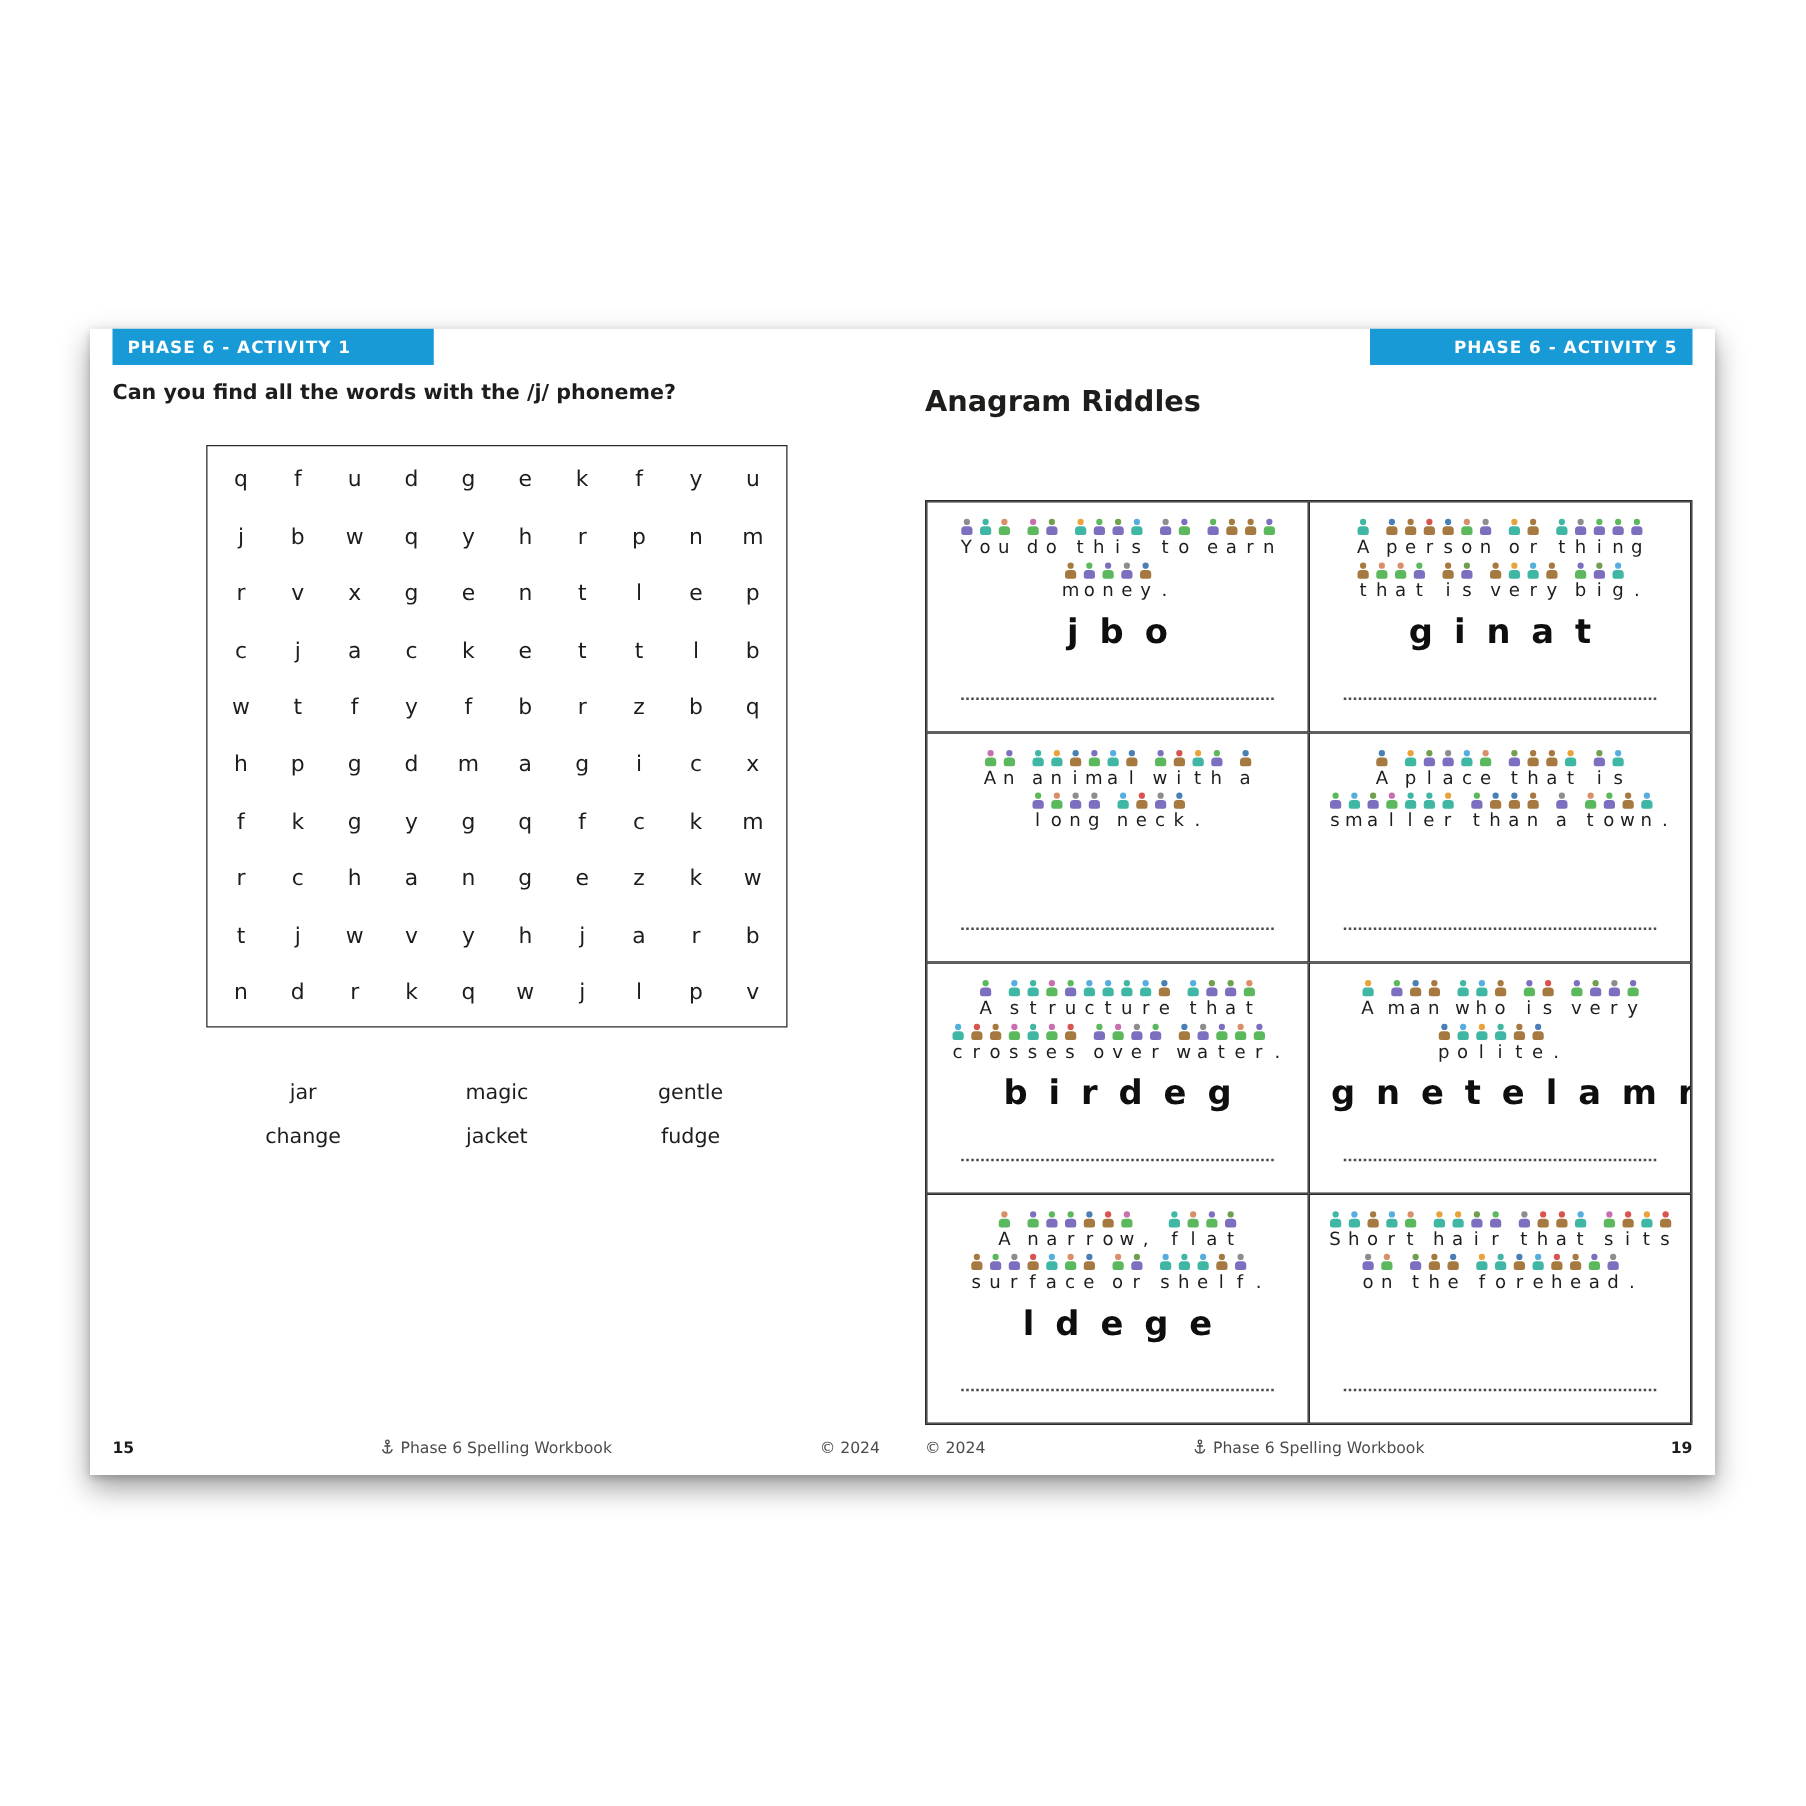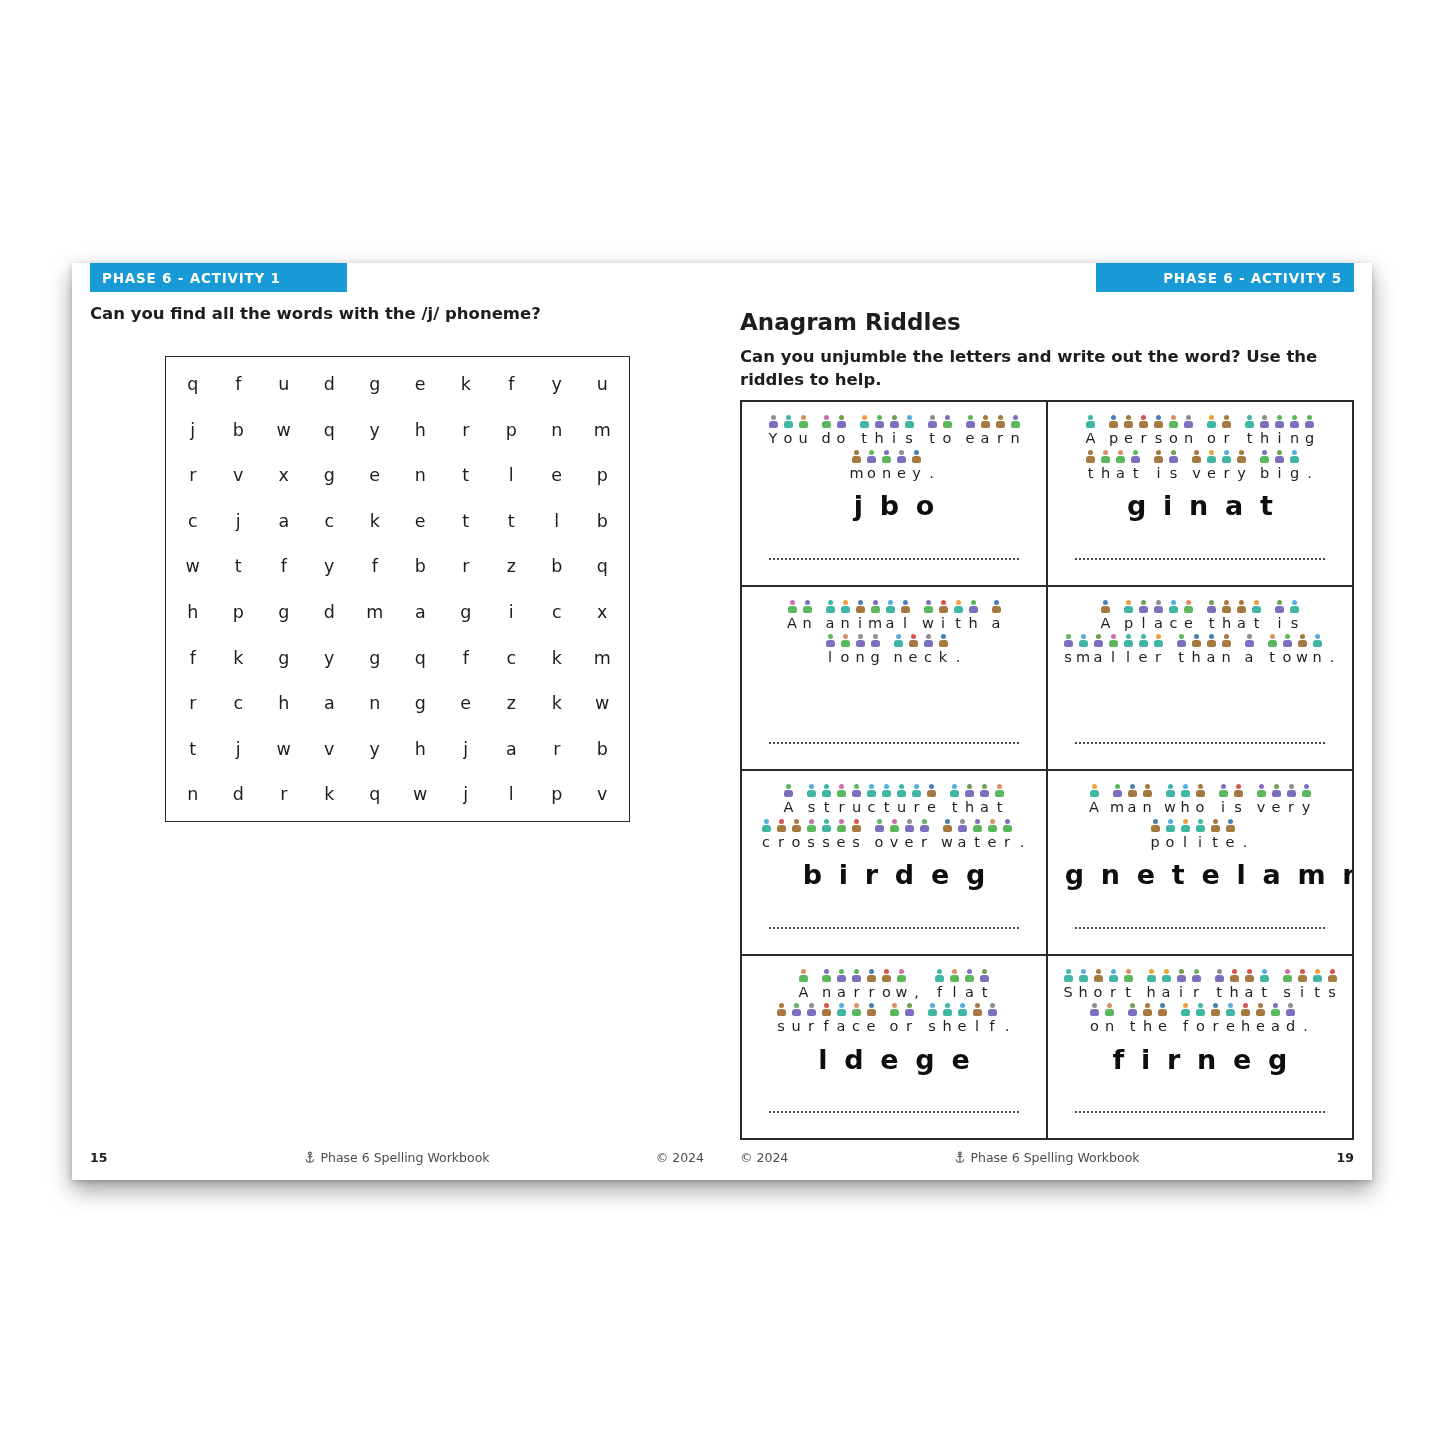--- a/index.html
+++ b/index.html
@@ -168,41 +168,48 @@
         <span class="ws-letter">d</span>
         <span class="ws-letter">r</span>
         <span class="ws-letter">k</span>
         <span class="ws-letter">q</span>
         <span class="ws-letter">w</span>
         <span class="ws-letter">j</span>
         <span class="ws-letter">l</span>
         <span class="ws-letter">p</span>
         <span class="ws-letter">v</span>
       </div>
+    <div class="word-list">
+        <div class="word-item">jar</div>
+        <div class="word-item">magic</div>
+        <div class="word-item">gentle</div>
+        <div class="word-item">change</div>
+        <div class="word-item">jacket</div>
+        <div class="word-item">fudge</div>
+      </div>
     <div class="footer">
       <span class="page-num">15</span>
       <span class="footer-center">
         <span class="anchor-icon-wrap">
           <svg class="anchor-svg" width="11" height="13" viewBox="0 0 16 18">
             <circle cx="8" cy="3.2" r="2" fill="none" stroke="#4b4b4b" stroke-width="1.6"></circle>
             <line x1="8" y1="5.2" x2="8" y2="15.5" stroke="#4b4b4b" stroke-width="1.6"></line>
             <line x1="4.5" y1="8" x2="11.5" y2="8" stroke="#4b4b4b" stroke-width="1.6"></line>
             <path d="M2.5 11.5 C3 14.5 5.5 16 8 16 C10.5 16 13 14.5 13.5 11.5" fill="none" stroke="#4b4b4b" stroke-width="1.6"></path>
           </svg>
         </span>
         <span>Phase 6 Spelling Workbook</span>
       </span>
       <span>© 2024</span>
     </div>
   </div>
 
   <div class="page">
     <div class="banner right" style="background: rgb(24, 154, 214);">PHASE 6 - ACTIVITY 5</div>
     <div class="activity-title">Anagram Riddles</div>
-    <div class="activity-instructions">Can you unjumble the letters and write out the word? Use the riddles to help.</div>
     <div class="riddle-grid">
         <div class="riddle-cell">
           <div class="clue-line">
             <span class="clue-word">
               <span class="char-col">
                 <span class="char-icon">
                   <span class="head" style="background: rgb(141, 141, 141);"></span>
                   <span class="bodyp" style="background: rgb(125, 111, 192);"></span>
                 </span>
                 <span class="char-letter">Y</span>
@@ -1818,21 +1825,20 @@
               </span>
               <span class="char-col">
                 <span class="char-icon hidden">
                   <span class="head" style="background: rgb(232, 163, 61);"></span>
                   <span class="bodyp" style="background: rgb(63, 183, 164);"></span>
                 </span>
                 <span class="char-letter">.</span>
               </span>
             </span>
           </div>
-          <div class="anagram">firneg</div>
           <div class="answer-line"></div>
         </div>
       </div>
     <div class="footer">
       <span>© 2024</span>
       <span class="footer-center">
         <span class="anchor-icon-wrap">
           <svg class="anchor-svg" width="11" height="13" viewBox="0 0 16 18">
             <circle cx="8" cy="3.2" r="2" fill="none" stroke="#4b4b4b" stroke-width="1.6"></circle>
             <line x1="8" y1="5.2" x2="8" y2="15.5" stroke="#4b4b4b" stroke-width="1.6"></line>

